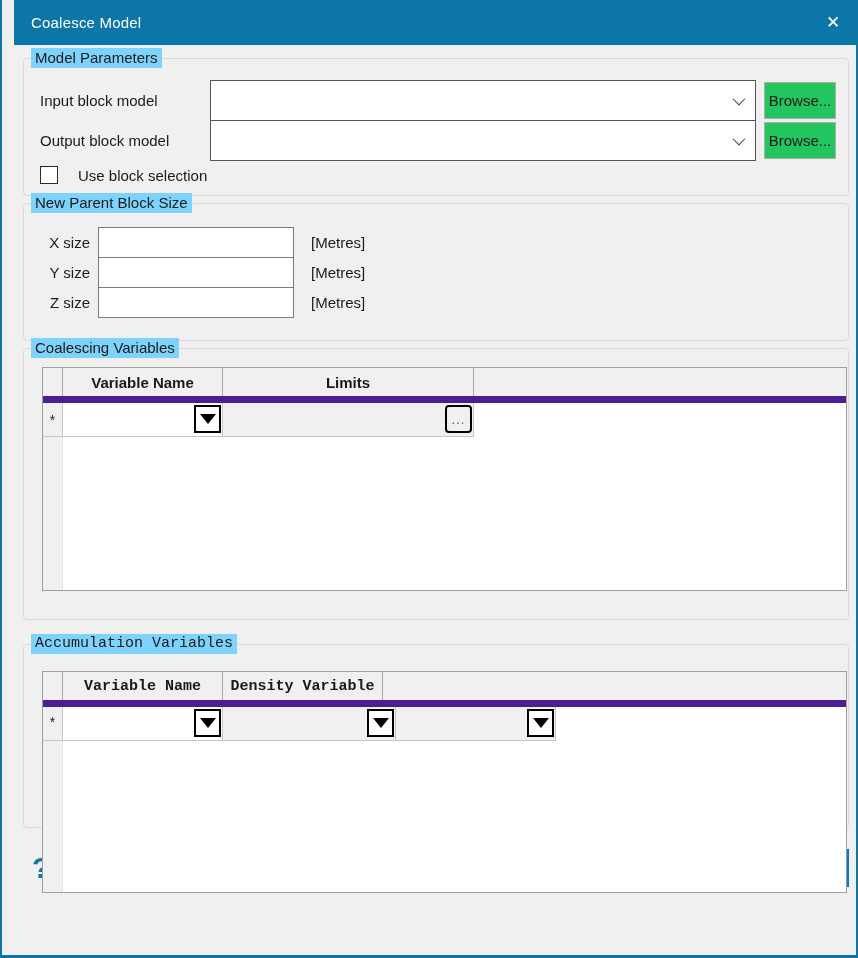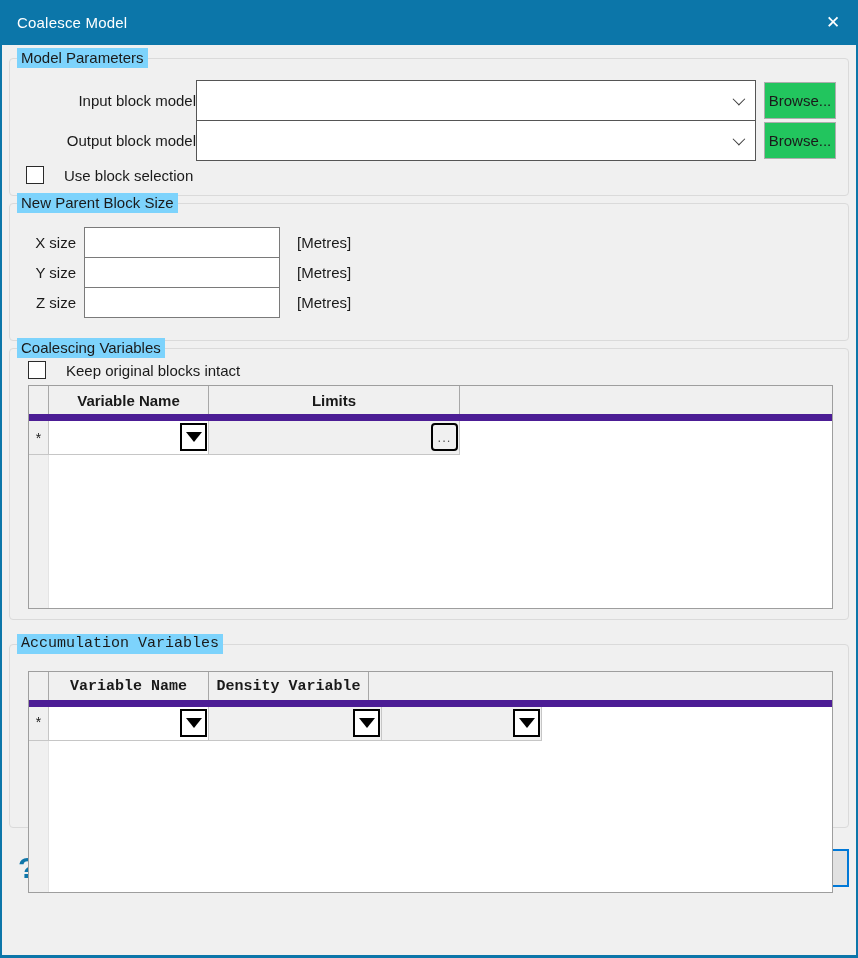--- a/index.html
+++ b/index.html
@@ -11,20 +11,21 @@
     background: #ffffff;
   }
   .window {
     width: 858px; height: 958px;
     background: #f0f0f0;
     border-left: 2px solid #0c76a9;
     border-right: 2px solid #0c76a9;
     border-bottom: 3px solid #0c76a9;
     display: flex; flex-direction: column;
     overflow: hidden;
+    padding-left: 14px;
   }
   
   .titlebar {
     flex: 0 0 45px; height: 45px;
     background: #0c76a9;
     display: flex; align-items: center;
     margin: 0 -2px; 
   }
   .titlebar .title { color: #ffffff; padding-left: 17px; font-size: 15px; letter-spacing: .2px; }
   .close-btn {
@@ -40,21 +41,21 @@
     border-radius: 4px;
     background: #f0f0f0;
   }
   .groupbox > .gb-title {
     position: absolute; top: -11px; left: 7px;
     background: #7dd3fc; padding: 0 4px;
     font-size: 15px; color: #1a1a1a; line-height: 20px;
   }
   
   .gb-model { margin-top: 13px; height: 138px; padding: 21px 20px 0 16px; }
-  .mp-row { display: grid; grid-template-columns: 170px 1fr 72px; align-items: center; height: 41px; text-align: right; }
+  .mp-row { display: grid; grid-template-columns: 170px 1fr 72px; align-items: center; height: 41px; }
   .mp-row.second { margin-top: -1px; }
   .mp-label { padding-left: 0; }
   .combo {
     position: relative; height: 41px; background: #ffffff;
     border: 1px solid #555555; align-self: stretch;
   }
   .combo .chevron {
     position: absolute; right: 13px; top: 15px;
     width: 9px; height: 9px;
     border-right: 1.5px solid #3c3c3c; border-bottom: 1.5px solid #3c3c3c;
@@ -214,24 +215,20 @@
       <div class="sz-row stack">
         <span class="sz-label">Z size</span>
         <input class="sz-input" value="" style="">
         <span class="sz-unit">[Metres]</span>
       </div>
     </div>
 
     <div class="groupbox gb-coalesce">
       <span class="gb-title">Coalescing Variables</span>
 
-      <div class="check-row" style="margin-top:0">
-        <div class="checkbox"></div>
-        <span class="cb-label">Keep original blocks intact</span>
-      </div>
 
       <div class="dgv">
         <div class="dgv-head">
           <div class="hcell w-rowhdr"></div>
           <div class="hcell w-varname">Variable Name</div>
           <div class="hcell w-limits">Limits</div>
           <div class="hfill"></div>
         </div>
         <div class="dgv-row">
           <div class="cell rowhdr w-rowhdr">*</div>

